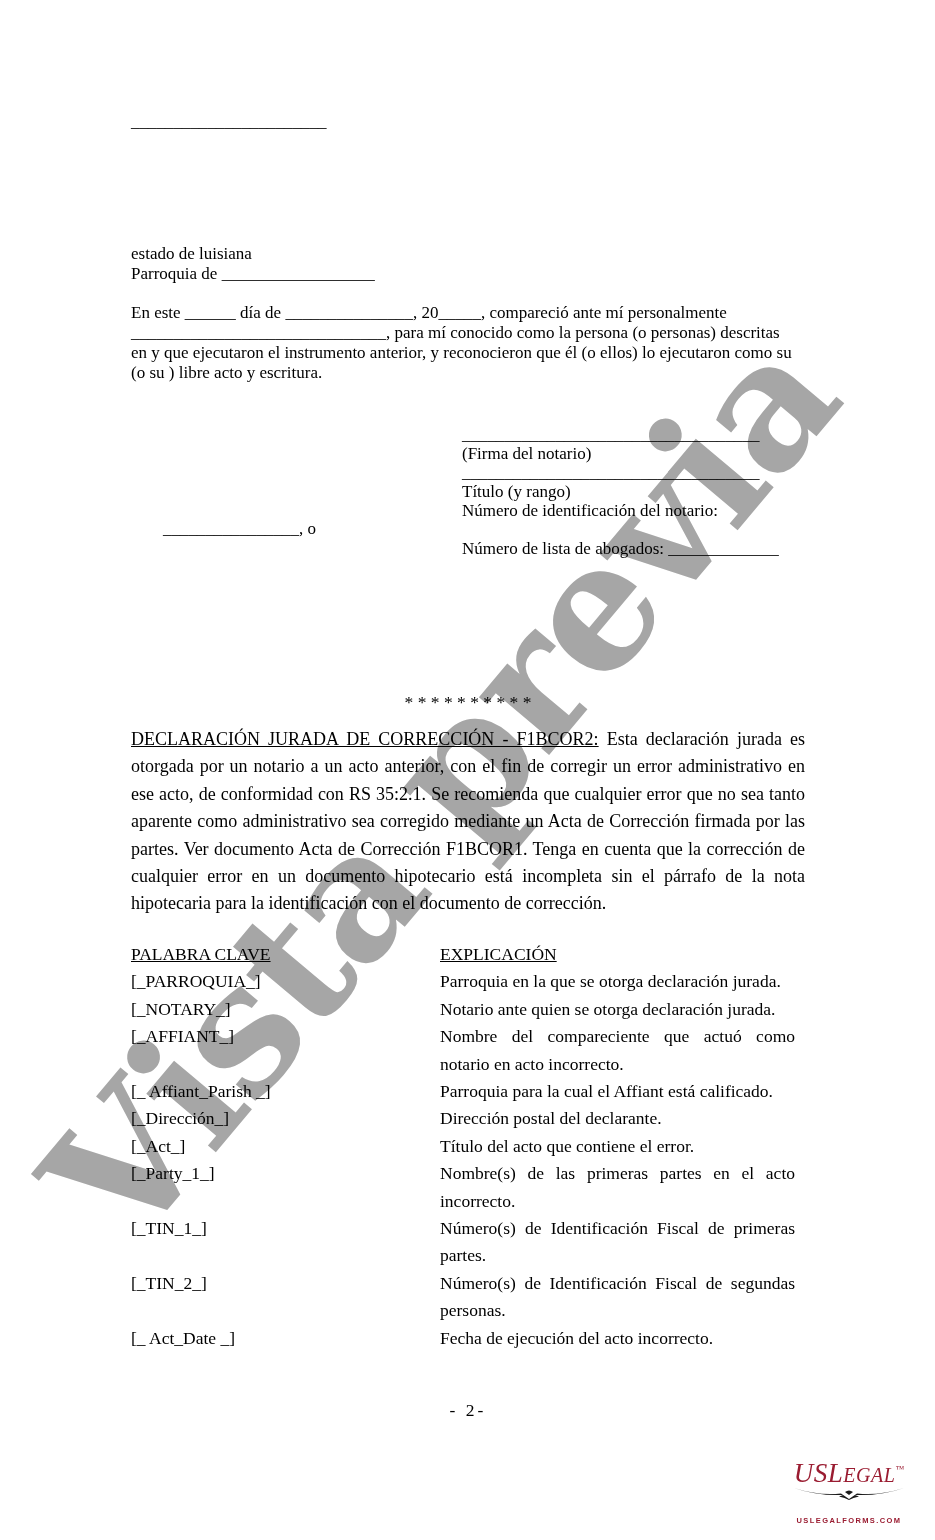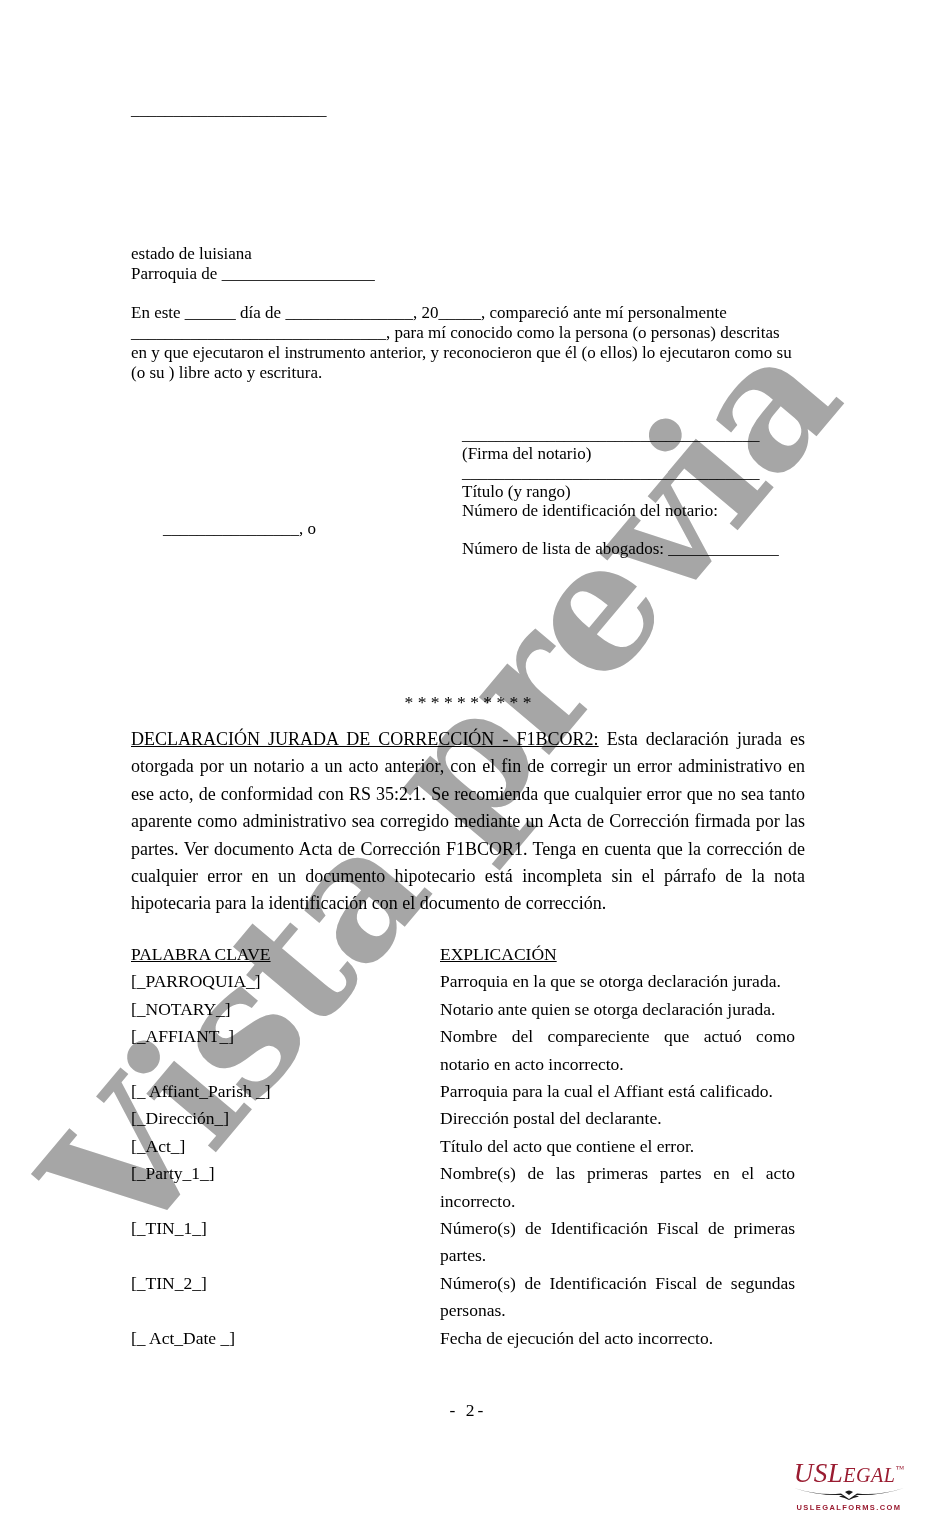--- a/index.html
+++ b/index.html
@@ -6,21 +6,21 @@
   .page{position:relative;width:935px;height:1540px;background:#ffffff;overflow:hidden;
         font-family:"Liberation Serif", serif;color:#000;}
   
   .watermark{position:absolute;left:-185px;top:680px;width:1250px;height:220px;
              font-family:"DejaVu Serif", serif;font-weight:bold;font-size:175px;
              line-height:220px;text-align:center;color:#a6a6a6;letter-spacing:-4px;
              transform:rotate(-50deg);z-index:0;white-space:nowrap;user-select:none;}
   .content{position:absolute;left:0;top:0;width:935px;height:1540px;z-index:1;}
   .abs{position:absolute;}
   
-  .top-blank{left:131px;top:100px;font-size:17px;line-height:20px;letter-spacing:0;}
+  .top-blank{left:131px;top:112px;font-size:17px;line-height:20px;letter-spacing:0;}
   .state-block{left:131px;top:244px;font-size:17px;line-height:20px;}
   .open-para{left:131px;top:303px;width:680px;font-size:17px;line-height:20px;}
   .open-para div{white-space:nowrap;}
   
   .sig-left{left:131px;top:519px;font-size:17px;line-height:19px;margin-left:32px;}
   .sig-right{left:462px;top:425px;width:320px;font-size:17px;line-height:19px;}
   .sig-right .lista{margin-top:19px;}
   
   .asterisks{left:131px;top:692px;width:674px;text-align:center;font-size:17.5px;line-height:20px;}
   .declaration{left:131px;top:726px;width:674px;font-size:18px;line-height:27.4px;
@@ -36,21 +36,21 @@
   .page-num{left:131px;top:1400px;width:674px;text-align:center;font-size:17.5px;
             letter-spacing:3px;}
   
   .logo{left:788px;top:1458px;width:122px;text-align:center;}
   .logo-text{color:#9a1c31;font-family:"Liberation Serif", serif;white-space:nowrap;font-style:italic;}
   .lg-us,.lg-l{font-size:27px;font-weight:normal;letter-spacing:0.5px;}
   .lg-egal{font-size:20px;letter-spacing:0.5px;}
   .lg-tm{font-size:9px;vertical-align:10px;color:#9a1c31;}
   .wings{display:block;margin:-2px auto 0 auto;}
   .logo-site{color:#9a1c31;font-family:"Liberation Sans", sans-serif;font-weight:bold;
-             font-size:7.5px;letter-spacing:1.4px;margin-top:3px;}
+             font-size:7.5px;letter-spacing:1.4px;margin-top:16px;}
 </style>
 </head>
 <body>
 
 <div class="page">
 
   <div class="watermark">Vista previa</div>
 
   <div class="content">
 

